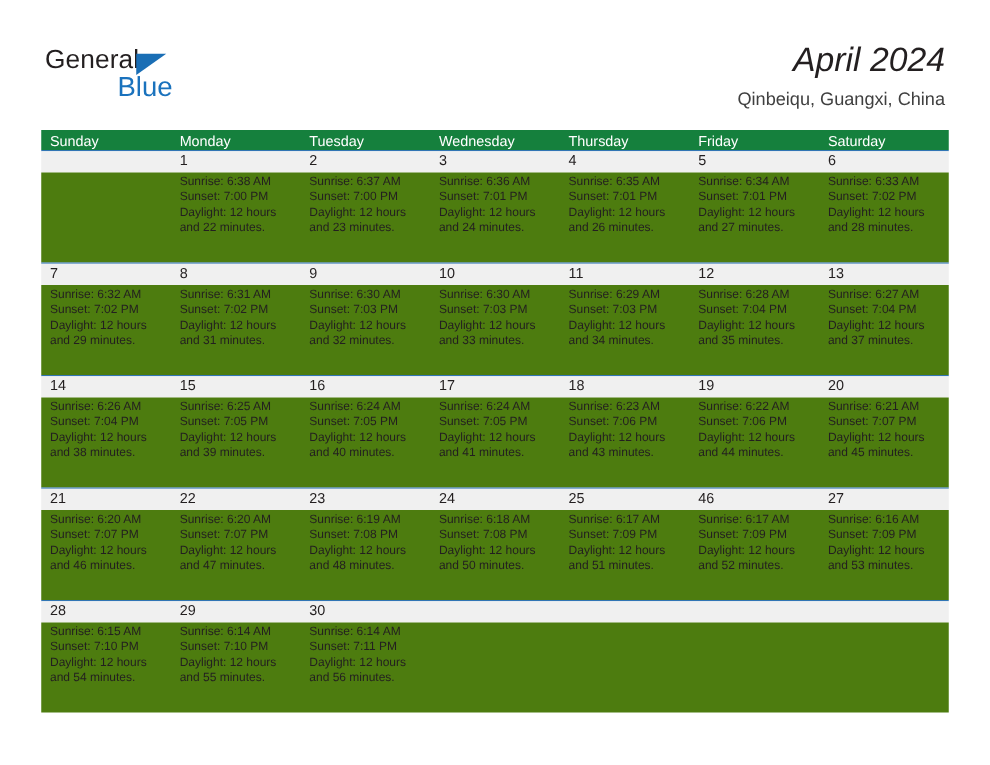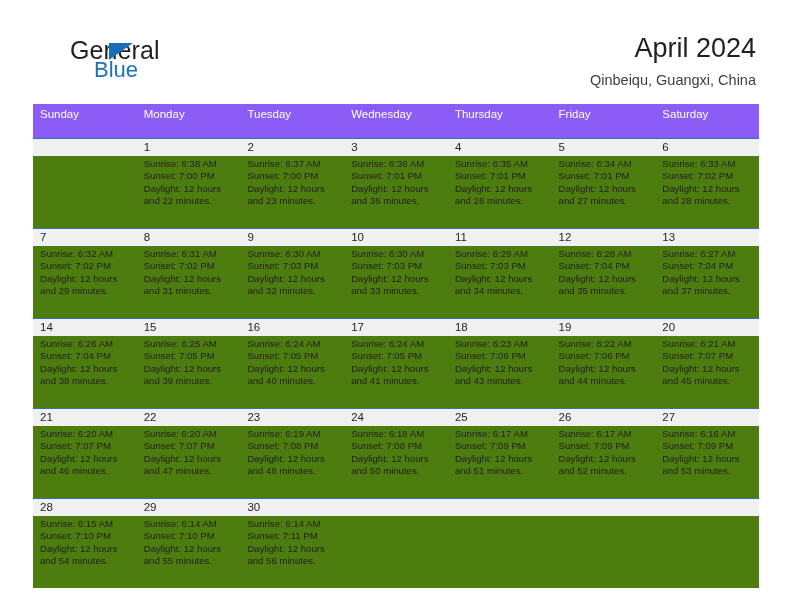--- a/index.html
+++ b/index.html
@@ -34,26 +34,25 @@
     position: absolute;
     left: 36px;
     top: 36px;
     width: 220px;
     height: 52px;
   }
   .brand-general {
     position: absolute;
     left: 0;
     top: 0;
-    font-size: 25px;
+    font-size: 21px;
     letter-spacing: 0.1px;
     color: #231f20;
     font-family: "Liberation Sans", sans-serif;
     font-weight: 400;
-    margin-left: 34px;
   }
   .brand-triangle {
     position: absolute;
     left: 73px;
     top: 7px;
     width: 0;
     height: 0;
     border-top: 17px solid #1a6eb5;
     border-right: 24px solid transparent;
   }
@@ -71,41 +70,42 @@
     right: 36px;
     top: 32px;
     text-align: right;
   }
   .cal-title {
     font-size: 27px;
     color: #231f20;
     font-weight: 400;
     line-height: 32px;
     white-space: nowrap;
+    font-style: italic;
   }
   .cal-subtitle {
     margin-top: 7px;
     font-size: 14.5px;
     color: #404040;
     font-weight: 400;
     line-height: 18px;
     white-space: nowrap;
   }
 
   
   .calendar {
     position: absolute;
     left: 33px;
     top: 104px;
     width: 726px;
   }
   .cal-head {
     display: flex;
-    background: #8b5cf6;
-    height: 34px;
+    background: #15803d;
+    height: 16px;
   }
   .cal-head .hcell {
     flex: 1 1 0;
     color: #ffffff;
     font-size: 11.5px;
     line-height: 21px;
     padding-left: 7px;
     box-sizing: border-box;
     overflow: hidden;
     white-space: nowrap;
@@ -210,21 +210,21 @@
         <div class="bcell">
           <span class="ln">Sunrise: 6:37 AM</span>
           <span class="ln">Sunset: 7:00 PM</span>
           <span class="ln">Daylight: 12 hours</span>
           <span class="ln">and 23 minutes.</span>
         </div>
         <div class="bcell">
           <span class="ln">Sunrise: 6:36 AM</span>
           <span class="ln">Sunset: 7:01 PM</span>
           <span class="ln">Daylight: 12 hours</span>
-          <span class="ln">and 36 minutes.</span>
+          <span class="ln">and 24 minutes.</span>
         </div>
         <div class="bcell">
           <span class="ln">Sunrise: 6:35 AM</span>
           <span class="ln">Sunset: 7:01 PM</span>
           <span class="ln">Daylight: 12 hours</span>
           <span class="ln">and 26 minutes.</span>
         </div>
         <div class="bcell">
           <span class="ln">Sunrise: 6:34 AM</span>
           <span class="ln">Sunset: 7:01 PM</span>
@@ -352,21 +352,21 @@
       </div>
     </div>
 
     <div class="week">
       <div class="week-daynums">
         <div class="dcell">21</div>
         <div class="dcell">22</div>
         <div class="dcell">23</div>
         <div class="dcell">24</div>
         <div class="dcell">25</div>
-        <div class="dcell">26</div>
+        <div class="dcell">46</div>
         <div class="dcell">27</div>
       </div>
       <div class="week-body">
         <div class="bcell">
           <span class="ln">Sunrise: 6:20 AM</span>
           <span class="ln">Sunset: 7:07 PM</span>
           <span class="ln">Daylight: 12 hours</span>
           <span class="ln">and 46 minutes.</span>
         </div>
         <div class="bcell">

